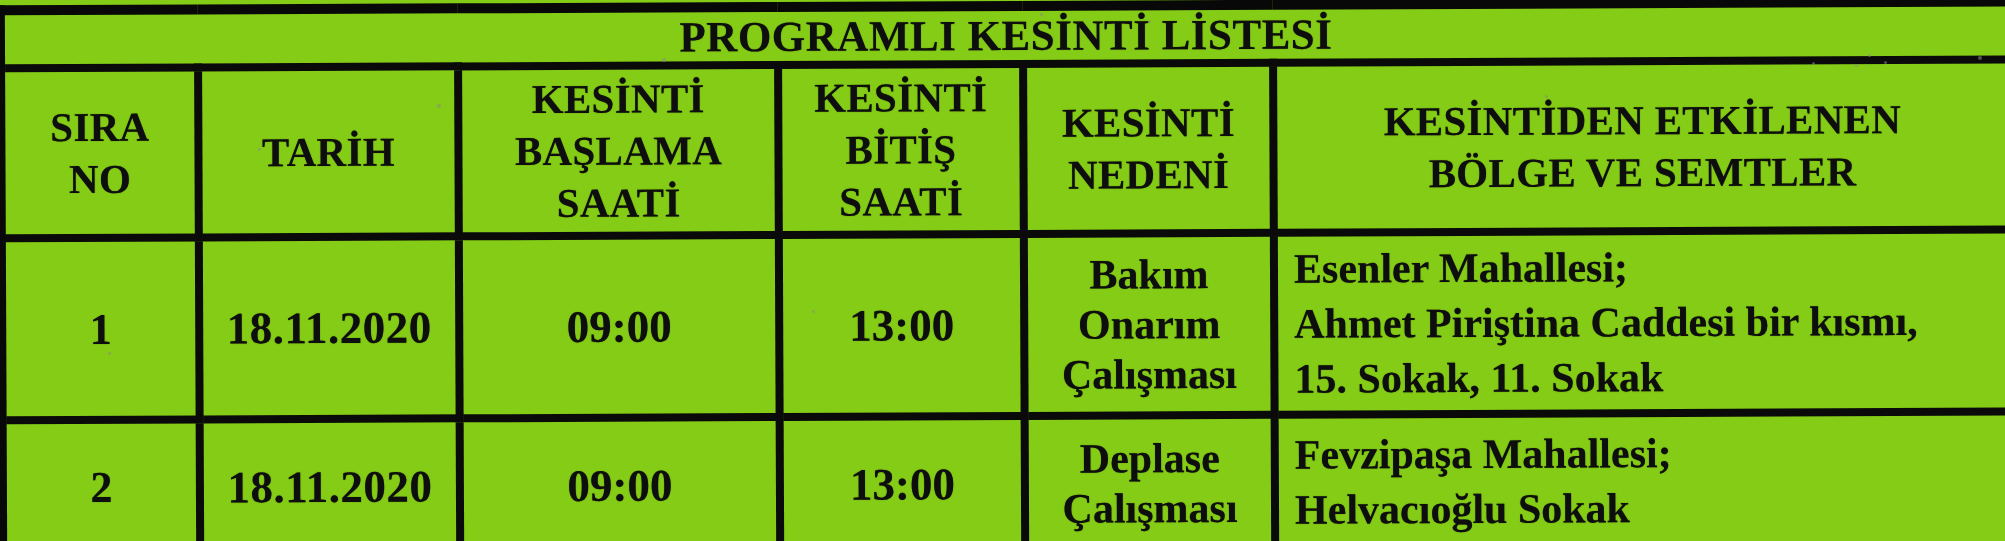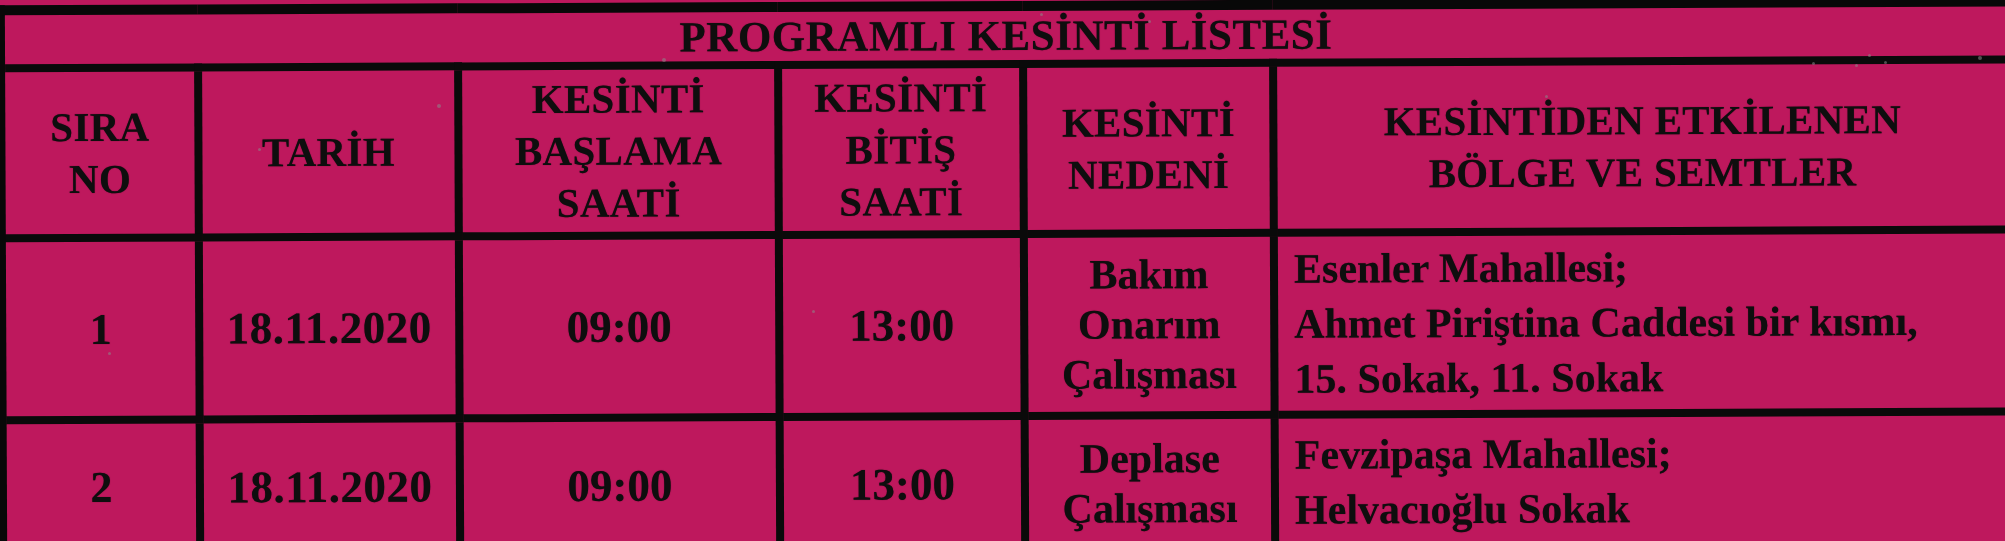--- a/index.html
+++ b/index.html
@@ -8,21 +8,21 @@
     width: 2005px;
     height: 541px;
     overflow: hidden;
     background: #ffffff;
     font-family: "Liberation Serif", "DejaVu Serif", serif;
   }
   .scan {
     position: relative;
     width: 2005px;
     height: 541px;
-    background: #be185d;
+    background: #84cc16;
   }
   .tbl-wrap {
     position: absolute;
     left: -4px;
     top: 1px;
     width: 2012px;
     height: 546px;
     transform: rotate(-0.25deg);
     transform-origin: 50% 50%;
   }

